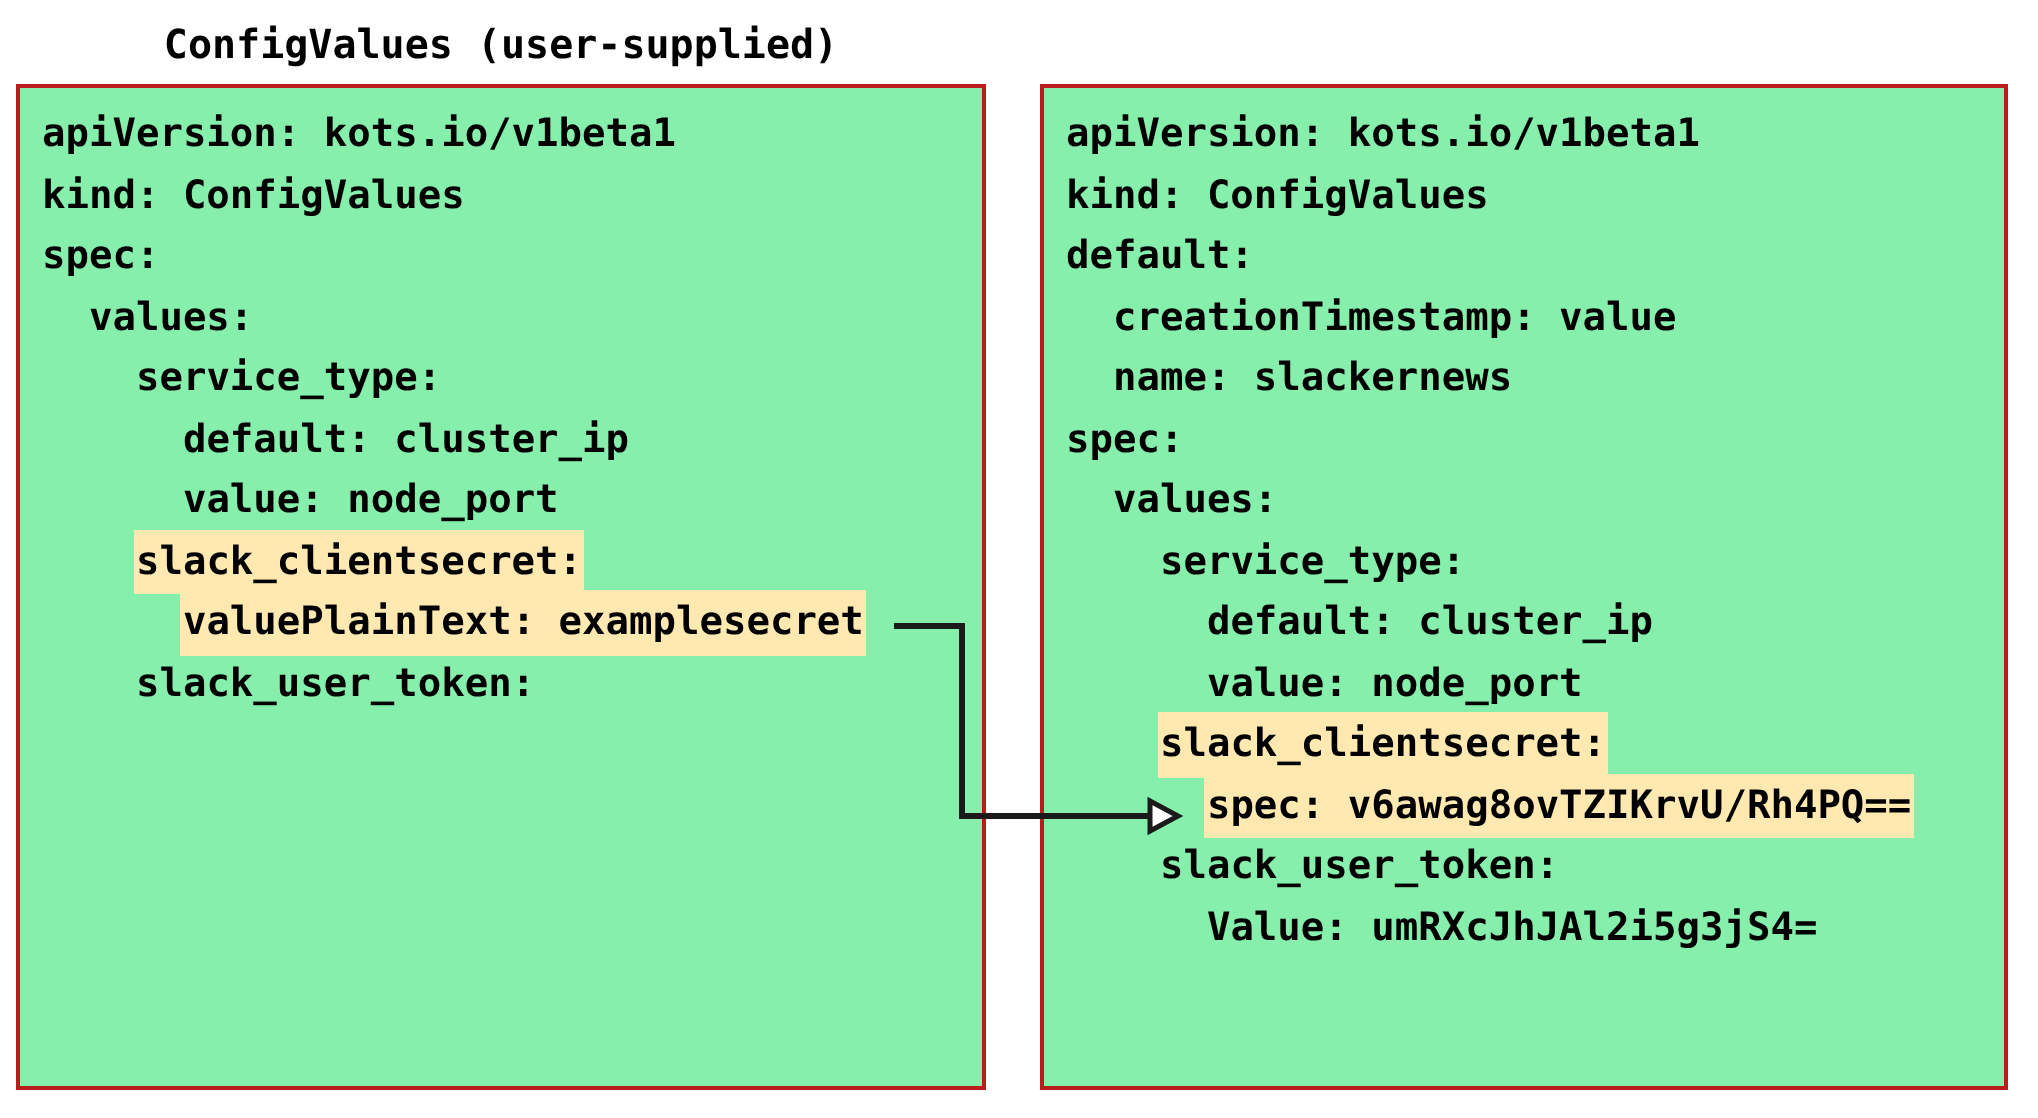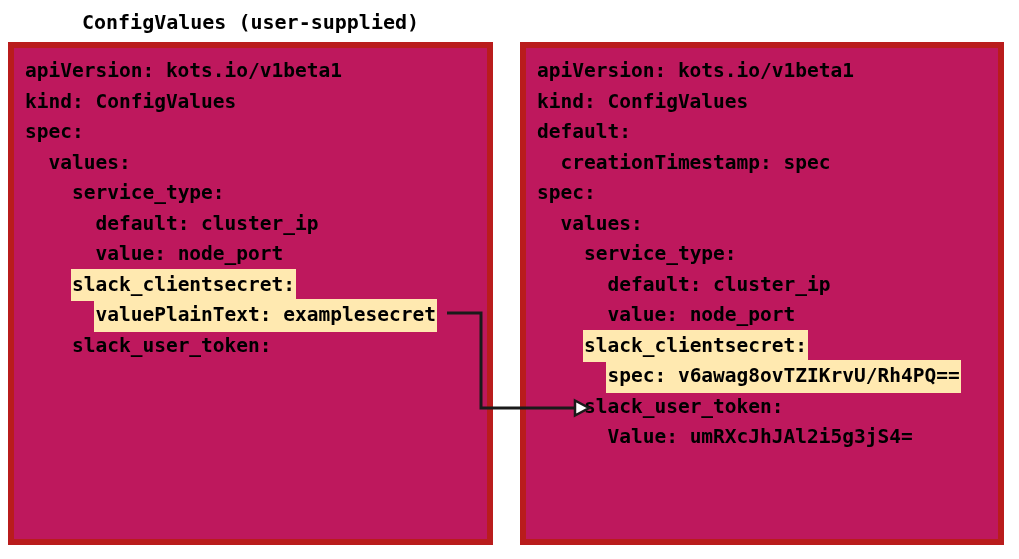--- a/index.html
+++ b/index.html
@@ -35,22 +35,22 @@
     text-align: center;
     line-height: 24px;
   }
   #title-left  { left: 8px;  top: 10px; width: 485px; }
   #title-right { left: 520px; top: 10px; width: 484px; }
 
   
   .code-box {
     position: absolute;
     box-sizing: border-box;
-    background: #be185d;
-    border: 6px solid #b91c1c;
+    background: #86efac;
+    border: 2px solid #b91c1c;
     overflow: hidden;
   }
   #box-left  { left: 8px;   top: 42px; width: 485px; height: 503px; }
   #box-right { left: 520px; top: 42px; width: 484px; height: 503px; }
 
   .code-body {
     position: absolute;
     left: 0; top: 0;
     width: 100%;
     padding: 8px 0 0 0;
@@ -110,21 +110,22 @@
         <div class="code-line"><span class="indent">      </span></div>
       </div>
   </div>
 
 
   <div class="code-box" id="box-right">
     <div class="code-body" id="lines-right">
         <div class="code-line"><span class="seg">apiVersion: kots.io/v1beta1</span></div>
         <div class="code-line"><span class="seg">kind: ConfigValues</span></div>
         <div class="code-line"><span class="seg">default:</span></div>
-        <div class="code-line"><span class="indent">  </span><span class="seg">creationTimestamp: spec</span></div>
+        <div class="code-line"><span class="indent">  </span><span class="seg">creationTimestamp: value</span></div>
+        <div class="code-line"><span class="indent">  </span><span class="seg">name: slackernews</span></div>
         <div class="code-line"><span class="seg">spec:</span></div>
         <div class="code-line"><span class="indent">  </span><span class="seg">values:</span></div>
         <div class="code-line"><span class="indent">    </span><span class="seg">service_type:</span></div>
         <div class="code-line"><span class="indent">      </span><span class="seg">default: cluster_ip</span></div>
         <div class="code-line"><span class="indent">      </span><span class="seg">value: node_port</span></div>
         <div class="code-line hl"><span class="indent">    </span><span class="seg">slack_clientsecret:</span></div>
         <div class="code-line hl"><span class="indent">      </span><span class="seg">spec: v6awag8ovTZIKrvU/Rh4PQ==</span></div>
         <div class="code-line"><span class="indent">    </span><span class="seg">slack_user_token:</span></div>
         <div class="code-line"><span class="indent">      </span><span class="seg">Value: umRXcJhJAl2i5g3jS4=</span></div>
       </div>

